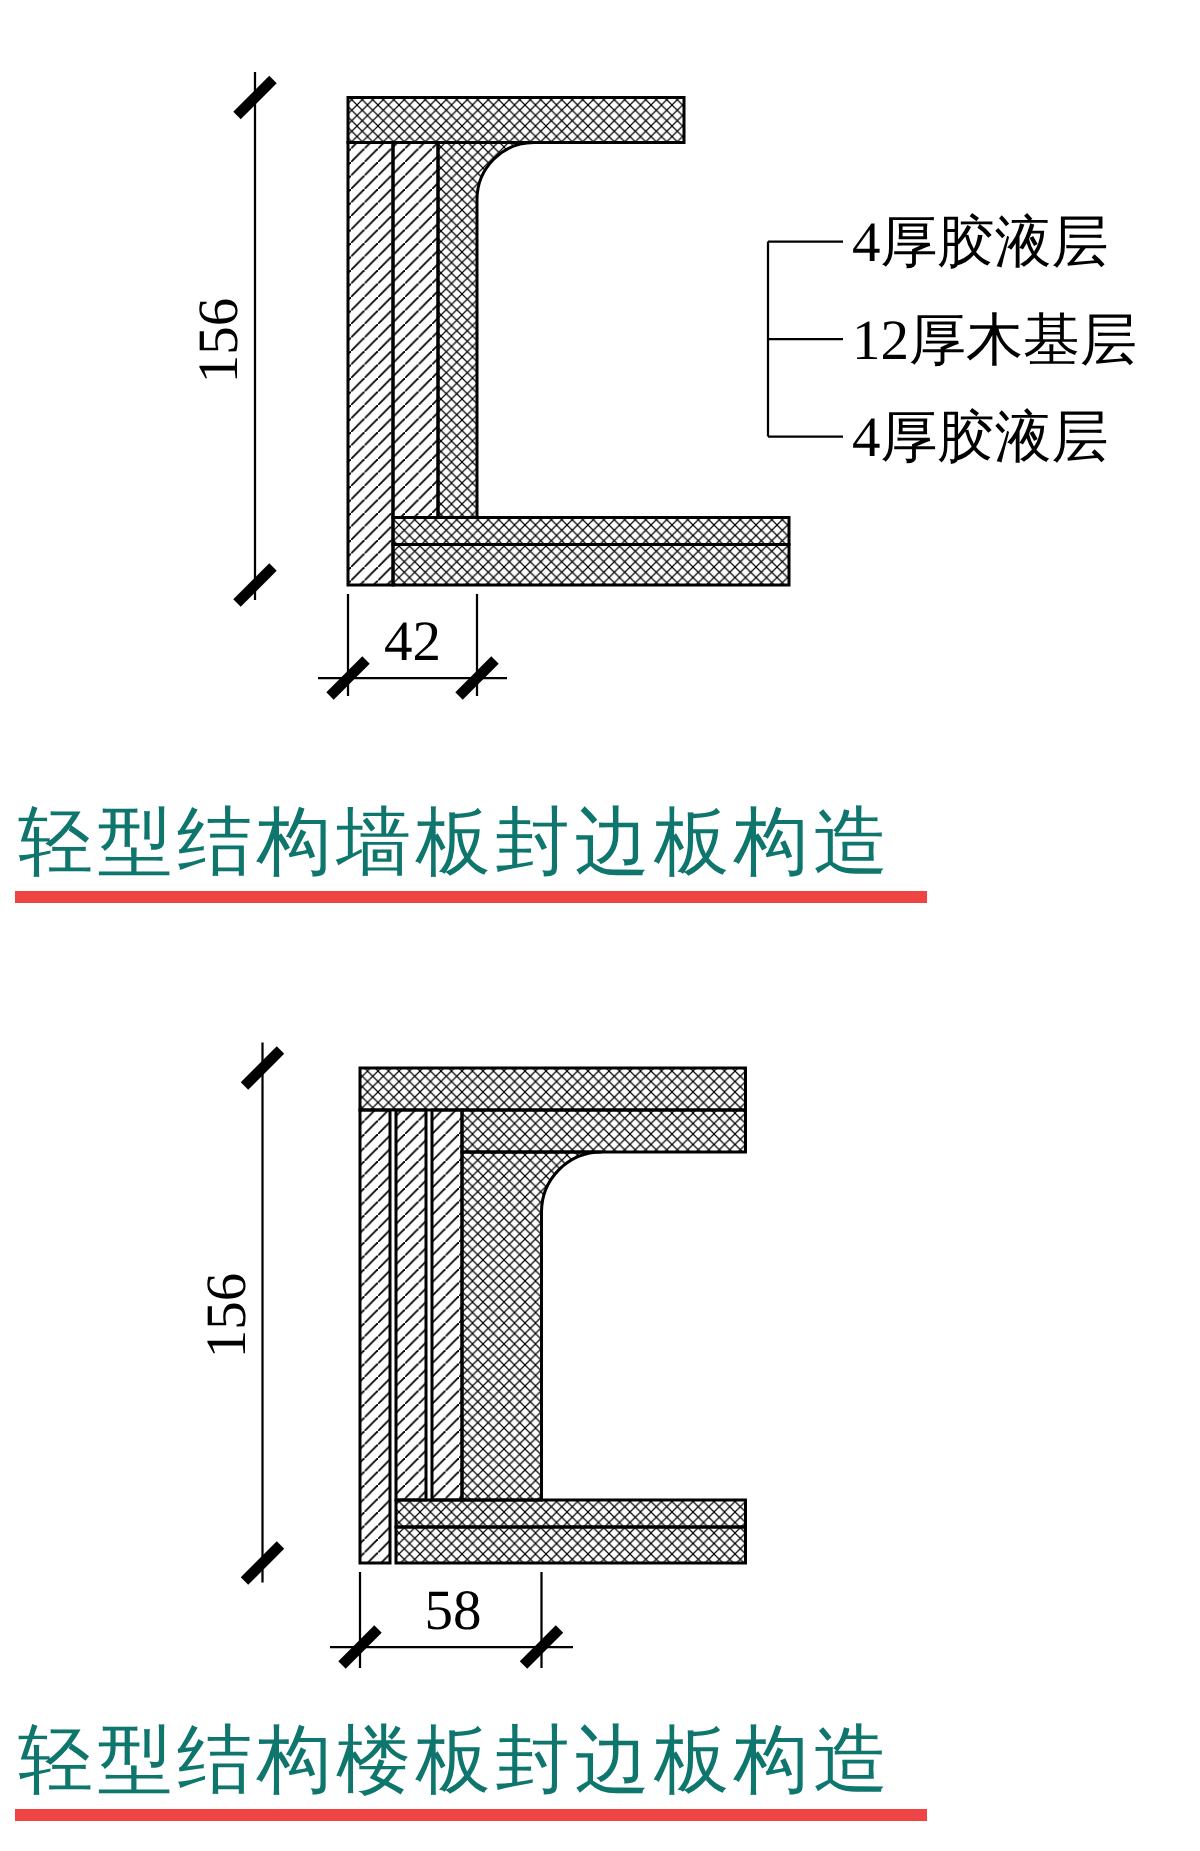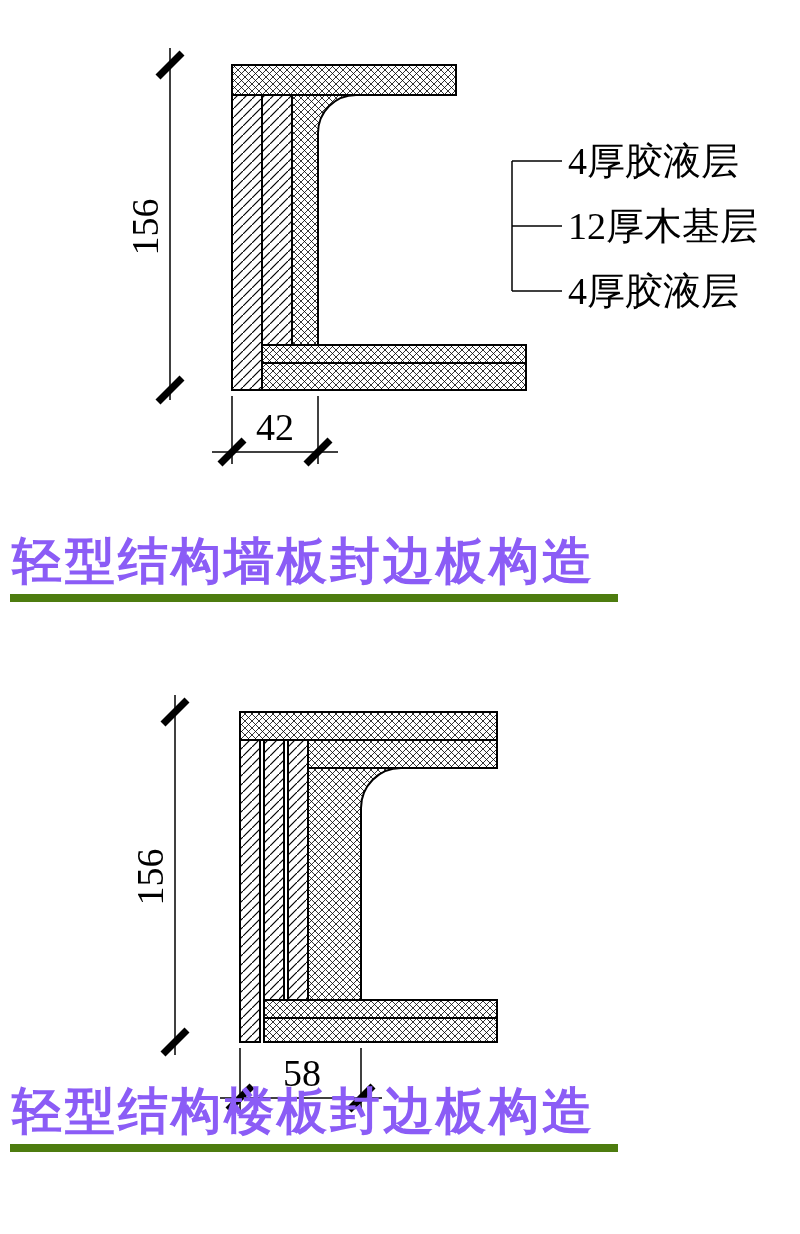--- a/index.html
+++ b/index.html
@@ -12,31 +12,31 @@
     font-family: "Liberation Serif", serif;
   }
   svg { position: absolute; left: 0; display: block; }
   #svg-wall { top: 0; }
   #svg-floor { top: 680px; }
   .detail-title {
     position: absolute;
     left: 10px;
     width: 608px;
     font-family: "Liberation Sans", sans-serif;
-    font-weight: 700;
+    font-weight: 400;
     font-size: 50px;
     line-height: 1.08;
     letter-spacing: 3px;
-    color: #8b5cf6;
+    color: #0f766e;
     white-space: nowrap;
-    border-bottom: 8px solid #4d7c0f;
+    border-bottom: 8px solid #ef4444;
     padding: 0 0 6px 2px;
   }
   #title-wall { top: 534px; }
-  #title-floor { top: 1084px; }
+  #title-floor { top: 1146px; }
   .dim-text, .label-text { font-family: "Liberation Serif", serif; fill: #000000; }
   .dim-text { font-size: 38px; }
   .label-text { font-size: 38px; }
   .thin-line { stroke: #000000; stroke-width: 1.5; fill: none; }
   .tick { stroke: #000000; stroke-width: 7; fill: none; }
   .outline2 { stroke: #000000; stroke-width: 2; }
 </style>
 </head>
 <body>
 

